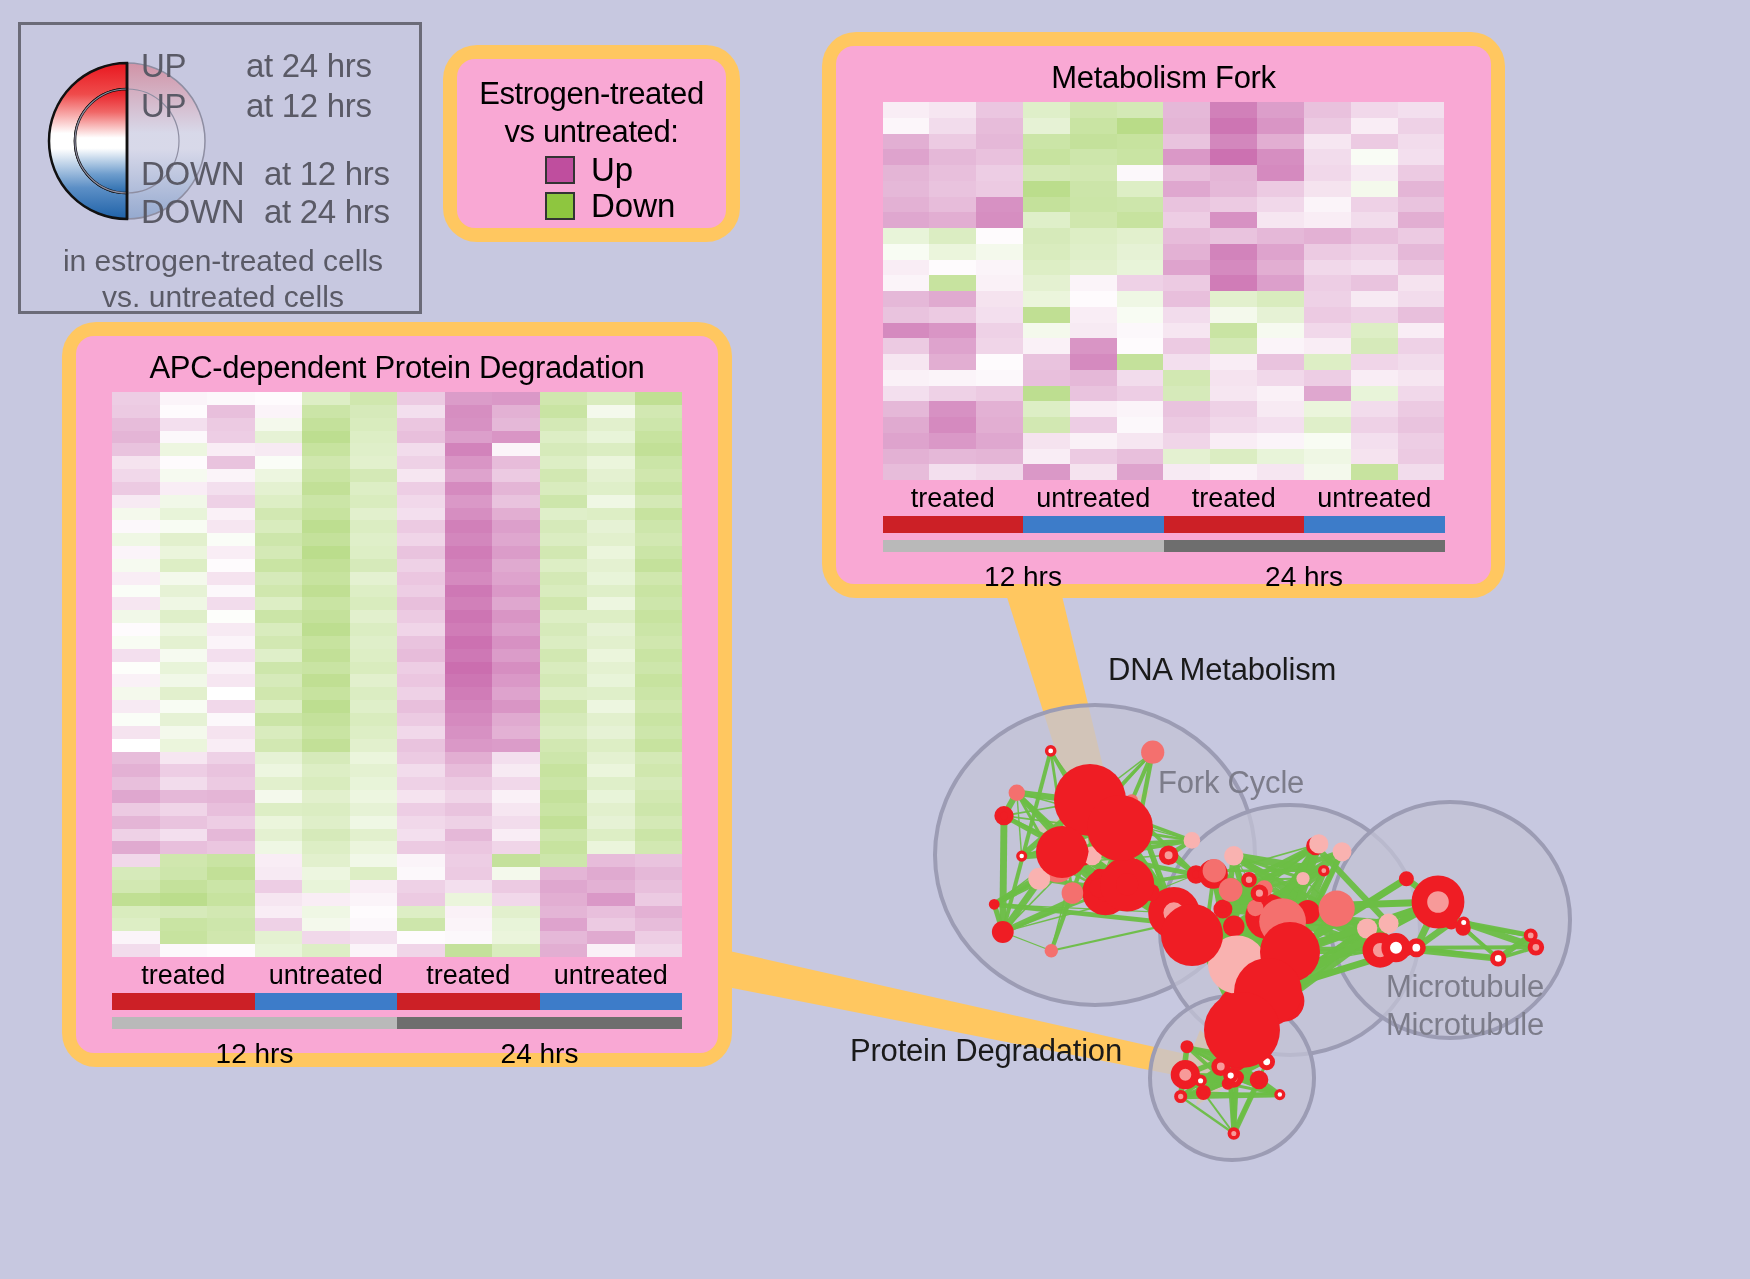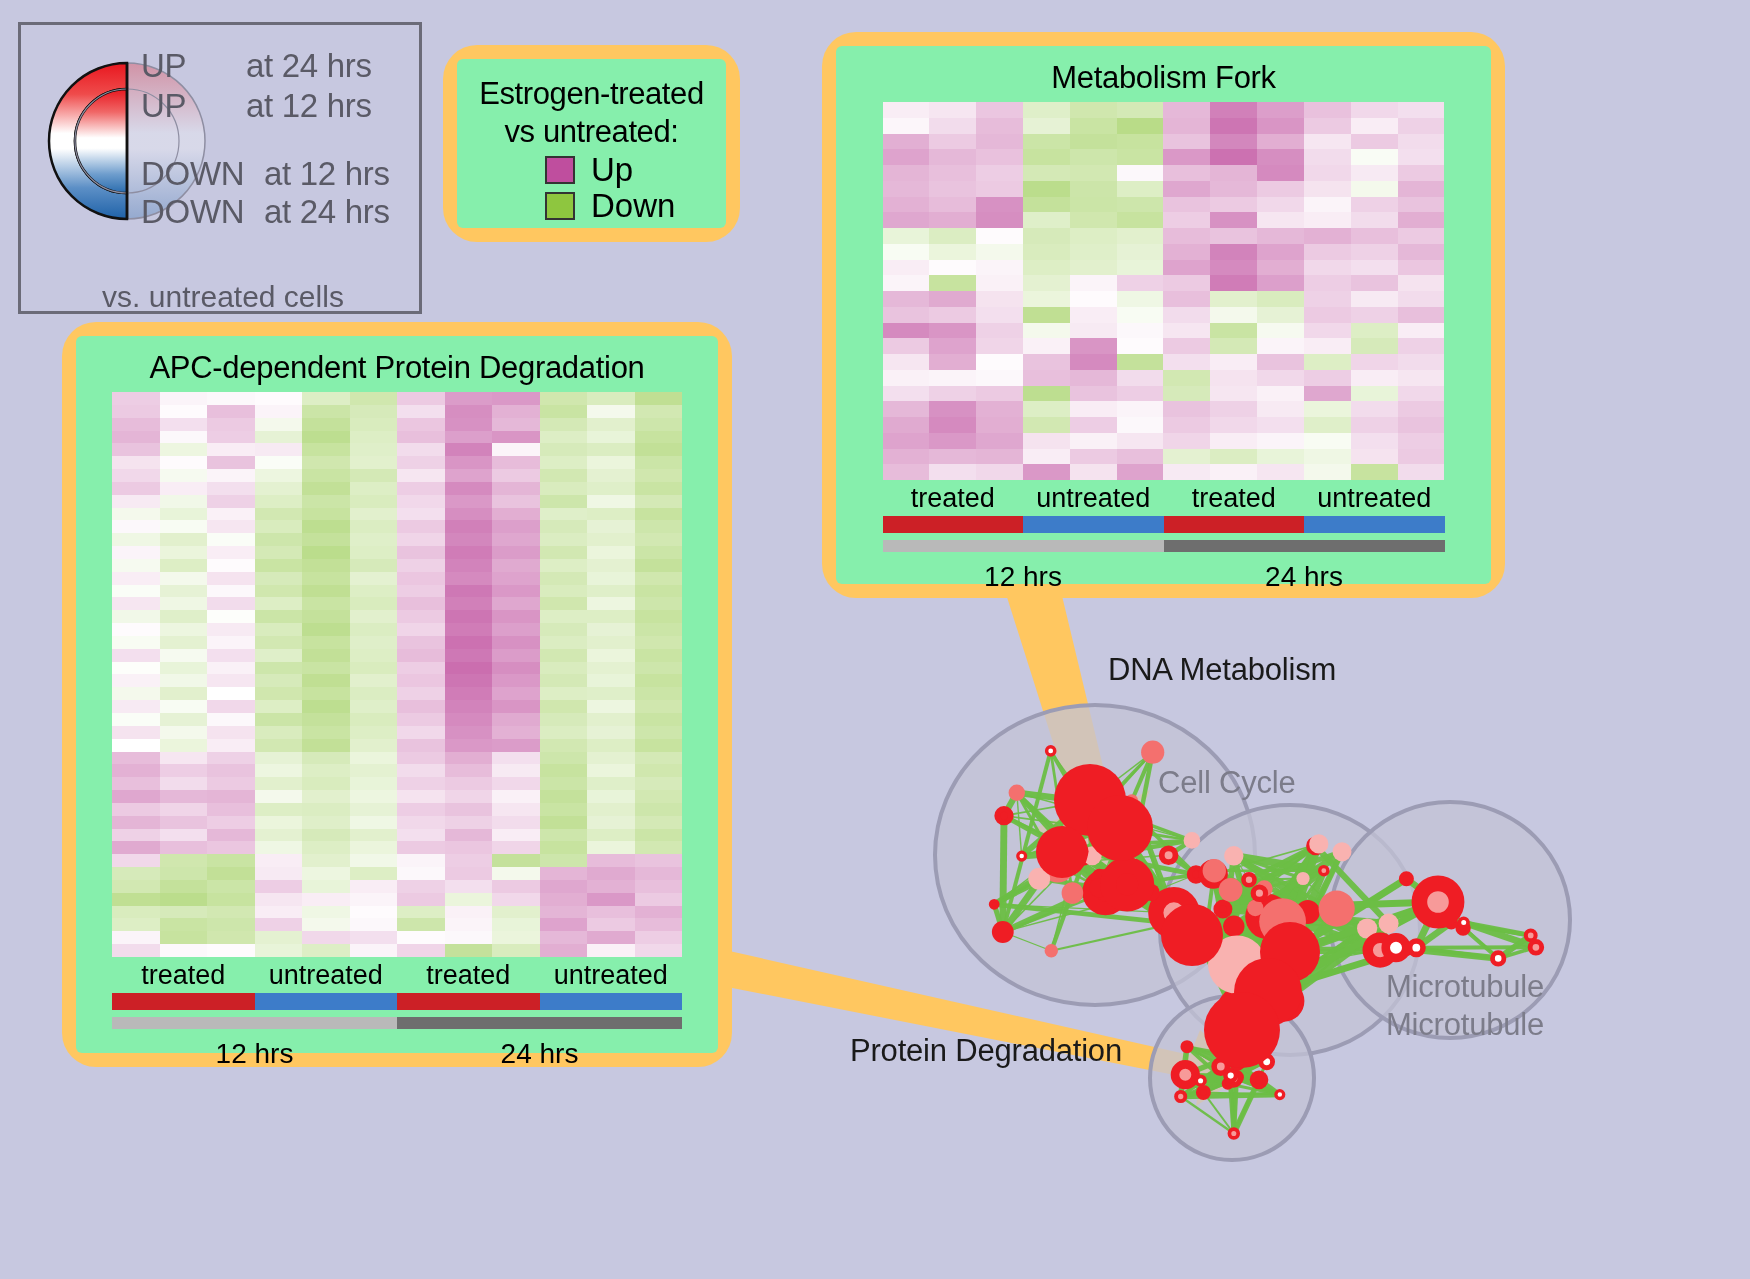--- a/index.html
+++ b/index.html
@@ -29,21 +29,21 @@
     position:absolute;left:0;width:404px;text-align:center;
     color:#5a5a66;font-size:30px;line-height:40px;
   }
 
   
   .ypanel{
     position:absolute;background:#ffc760;border-radius:34px;
     box-sizing:border-box;padding:14px;
   }
   .ypanel > .inner{
-    width:100%;height:100%;background:#86efac;border-radius:6px;
+    width:100%;height:100%;background:#f9a8d4;border-radius:18px;
     box-sizing:border-box;position:relative;
   }
 
   
   #legend2{left:443px;top:45px;width:297px;height:197px;}
   #legend2 .inner{padding:16px 10px 8px 10px;}
   .l2-title{
     font-size:31px;color:#000;text-align:center;line-height:38px;
     letter-spacing:-0.4px;
   }
@@ -553,21 +553,21 @@
           <circle cx="330.0" cy="228.0" r="33.0" fill="#ef1d24"></circle>
           <circle cx="272.0" cy="252.0" r="26.0" fill="#ef1d24"></circle>
           <circle cx="402.0" cy="335.0" r="31.0" fill="#ef1d24"></circle>
           <circle cx="500.0" cy="352.0" r="30.0" fill="#ef1d24"></circle>
           <circle cx="478.0" cy="392.0" r="34.0" fill="#ef1d24"></circle>
           <circle cx="452.0" cy="430.0" r="38.0" fill="#ef1d24"></circle>
           <circle cx="648.0" cy="302.0" r="18.6" fill="#f79a99" stroke="#ef1d24" stroke-width="15.6"></circle>
         </g>
     </svg>
     <div class="net-label dark" style="left:318px;top:52px;">DNA Metabolism</div>
-    <div class="net-label gray" style="left:368px;top:165px;">Cell Cycle</div>
+    <div class="net-label gray" style="left:368px;top:165px;">Fork Cycle</div>
     <div class="net-label gray two" style="left:596px;top:368px;">
       <div>Microtubule</div>
         <div>Microtubule</div>
     </div>
     <div class="net-label dark two" style="left:60px;top:432px;">
         <div>Protein Degradation</div>
     </div>
   </div>
 
   <div id="ring-legend" class="abs">
@@ -611,20 +611,21 @@
 
     <div class="ring-label" style="left:120px;top:62px;">UP</div>
     <div class="ring-label" style="left:225px;top:62px;">at 12 hrs</div>
 
     <div class="ring-label" style="left:120px;top:130px;">DOWN</div>
     <div class="ring-label" style="left:243px;top:130px;">at 12 hrs</div>
 
     <div class="ring-label" style="left:120px;top:168px;">DOWN</div>
     <div class="ring-label" style="left:243px;top:168px;">at 24 hrs</div>
 
+    <div class="ring-foot" style="top:216px;">in estrogen-treated cells</div>
     <div class="ring-foot" style="top:252px;">vs. untreated cells</div>
   </div>
 
   <div id="legend2" class="ypanel">
     <div class="inner">
       <div class="l2-title">Estrogen-treated</div>
       <div class="l2-title">vs untreated:</div>
       <div class="l2-row">
         <span class="l2-swatch" style="background:#bf4e9e"></span>
         <span class="l2-lab">Up</span>

